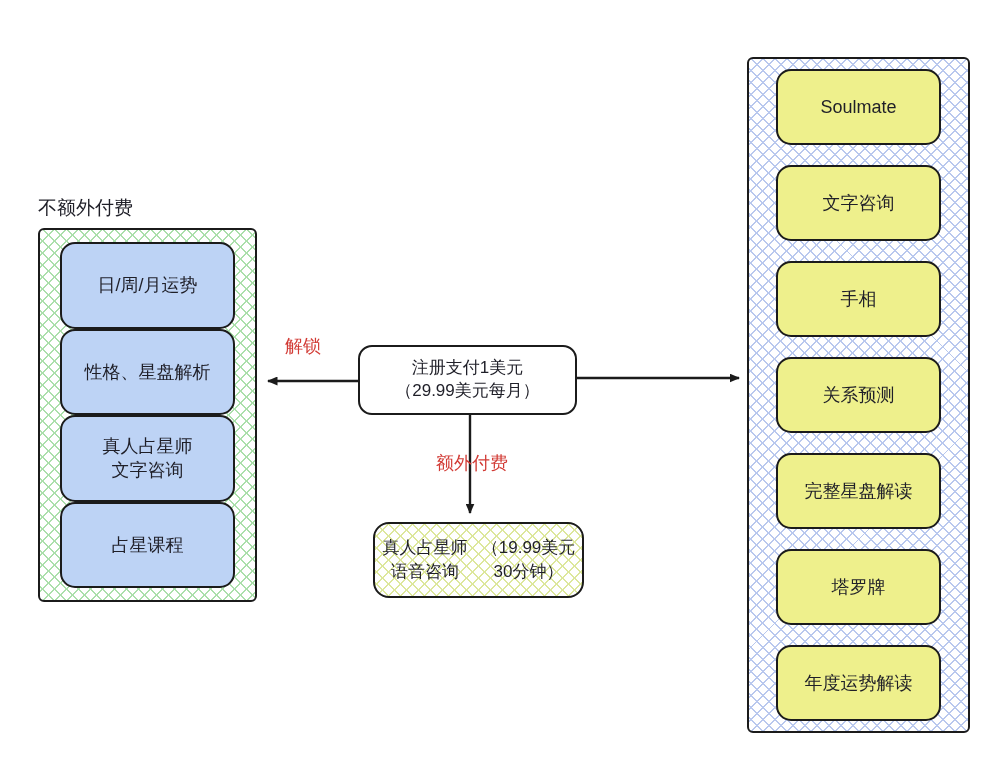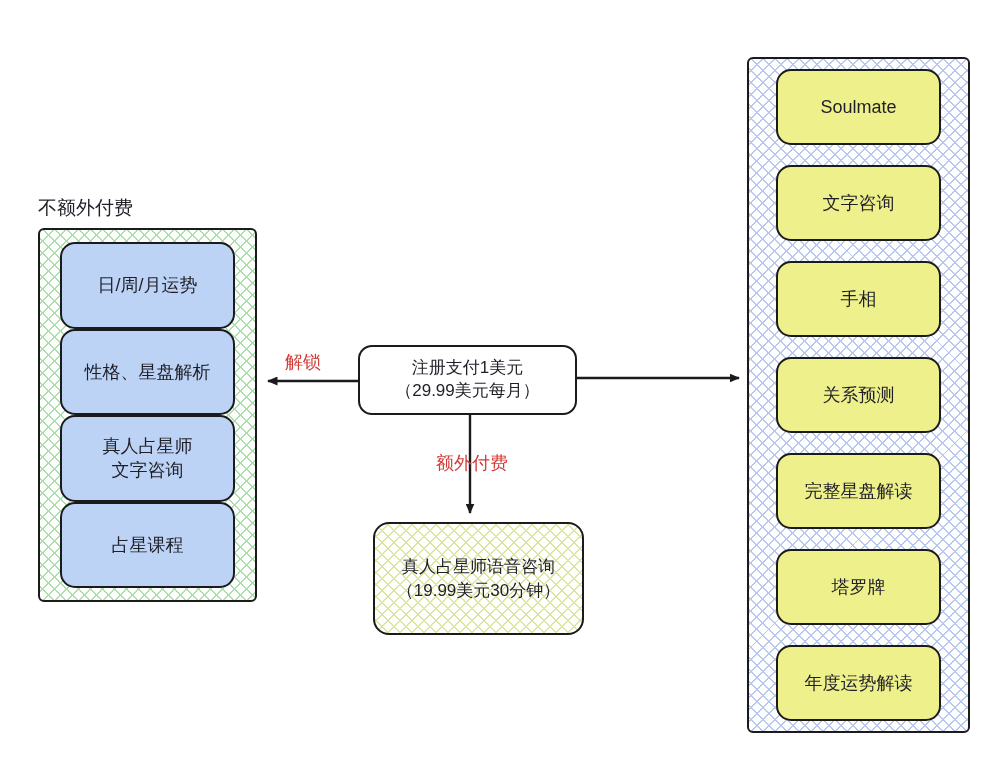--- a/index.html
+++ b/index.html
@@ -55,35 +55,35 @@
   .center-node{
     left:358px;top:345px;width:219px;height:70px;
     background:#fff;
     border:2.4px solid var(--node-border,#1b1b1b);
     border-radius:14px;
     display:flex;flex-direction:column;align-items:center;justify-content:center;
     text-align:center;font-size:17px;line-height:1.35;
     box-sizing:border-box;
   }
   .paid-node{
-    left:373px;top:522px;width:211px;height:113px;
+    left:373px;top:522px;width:211px;height:76px;
     border:2.2px solid var(--node-border,#1b1b1b);
     border-radius:16px;
     background-color:#fff;
-    display:flex;flex-direction:column;align-items:center;justify-content:center;
+    display:flex;flex-direction:row;align-items:center;
     text-align:center;font-size:17px;line-height:1.4;
     box-sizing:border-box;
   }
   #arrows{position:absolute;left:0;top:0;pointer-events:none;}
   .edge-label{
     position:absolute;
     color:var(--label-red,#d23b35);
     font-size:18px;text-align:center;line-height:1.28;
   }
-  #unlock-label{left:258px;top:351px;width:90px;}
+  #unlock-label{left:258px;top:335px;width:90px;}
   #pay-range-label{left:566px;top:351px;width:188px;}
   #extra-pay-label{left:428px;top:452px;width:88px;}
 </style>
 </head>
 <body>
 
 <div id="canvas">
 
   <div class="abs group-title">不额外付费</div>
 

